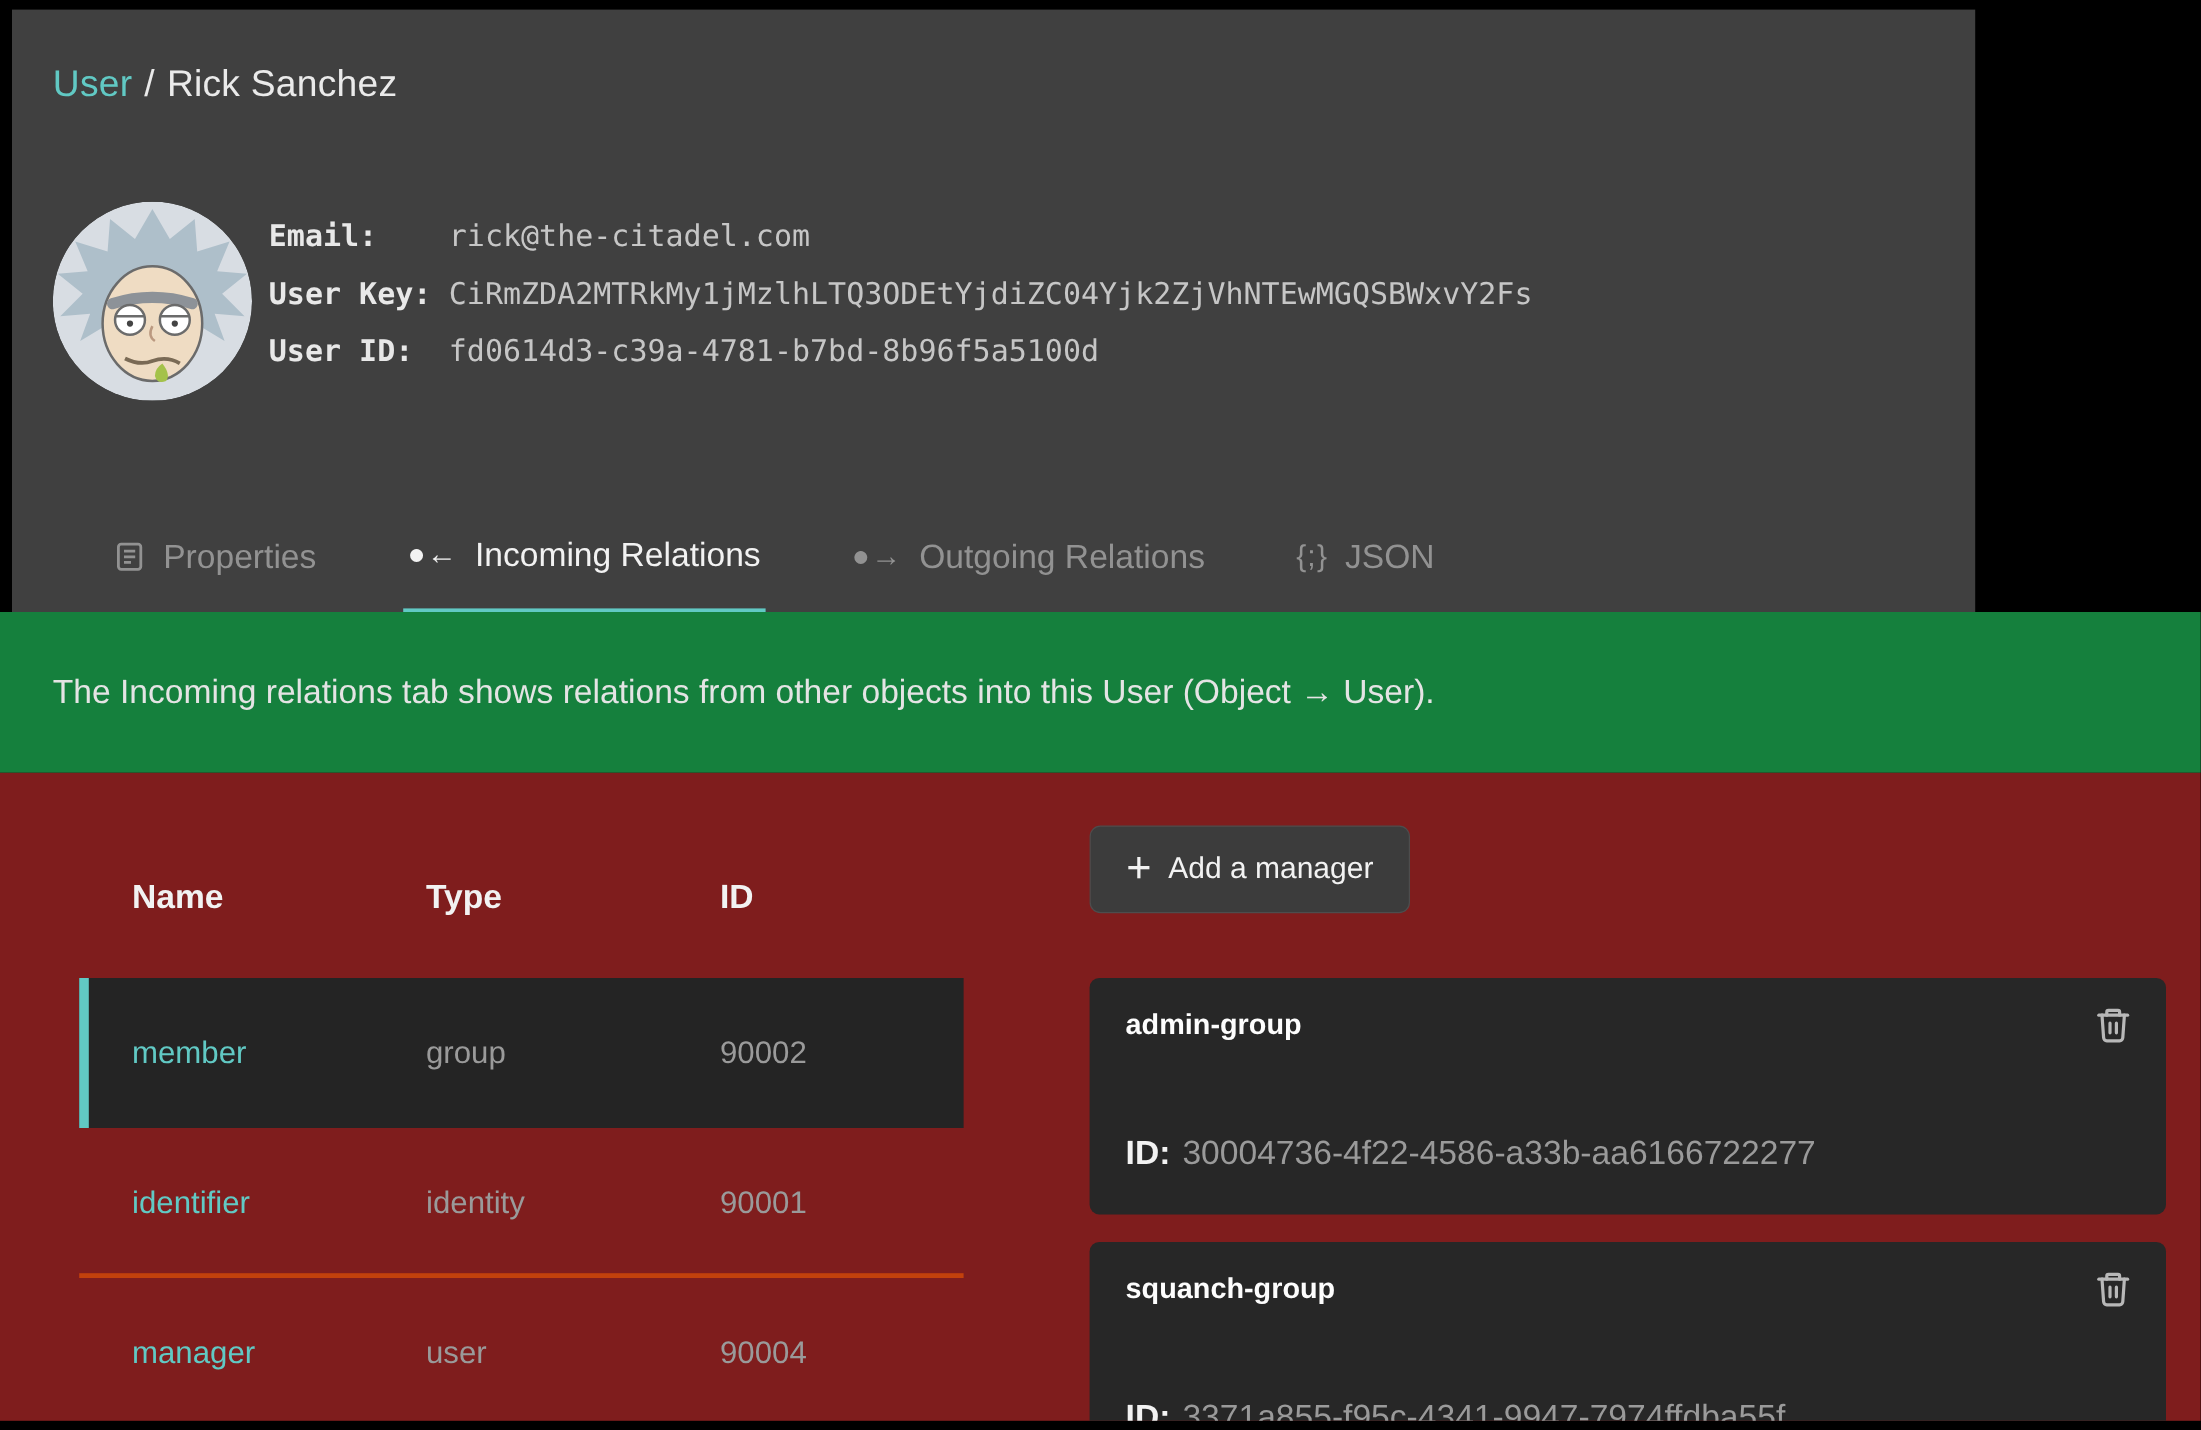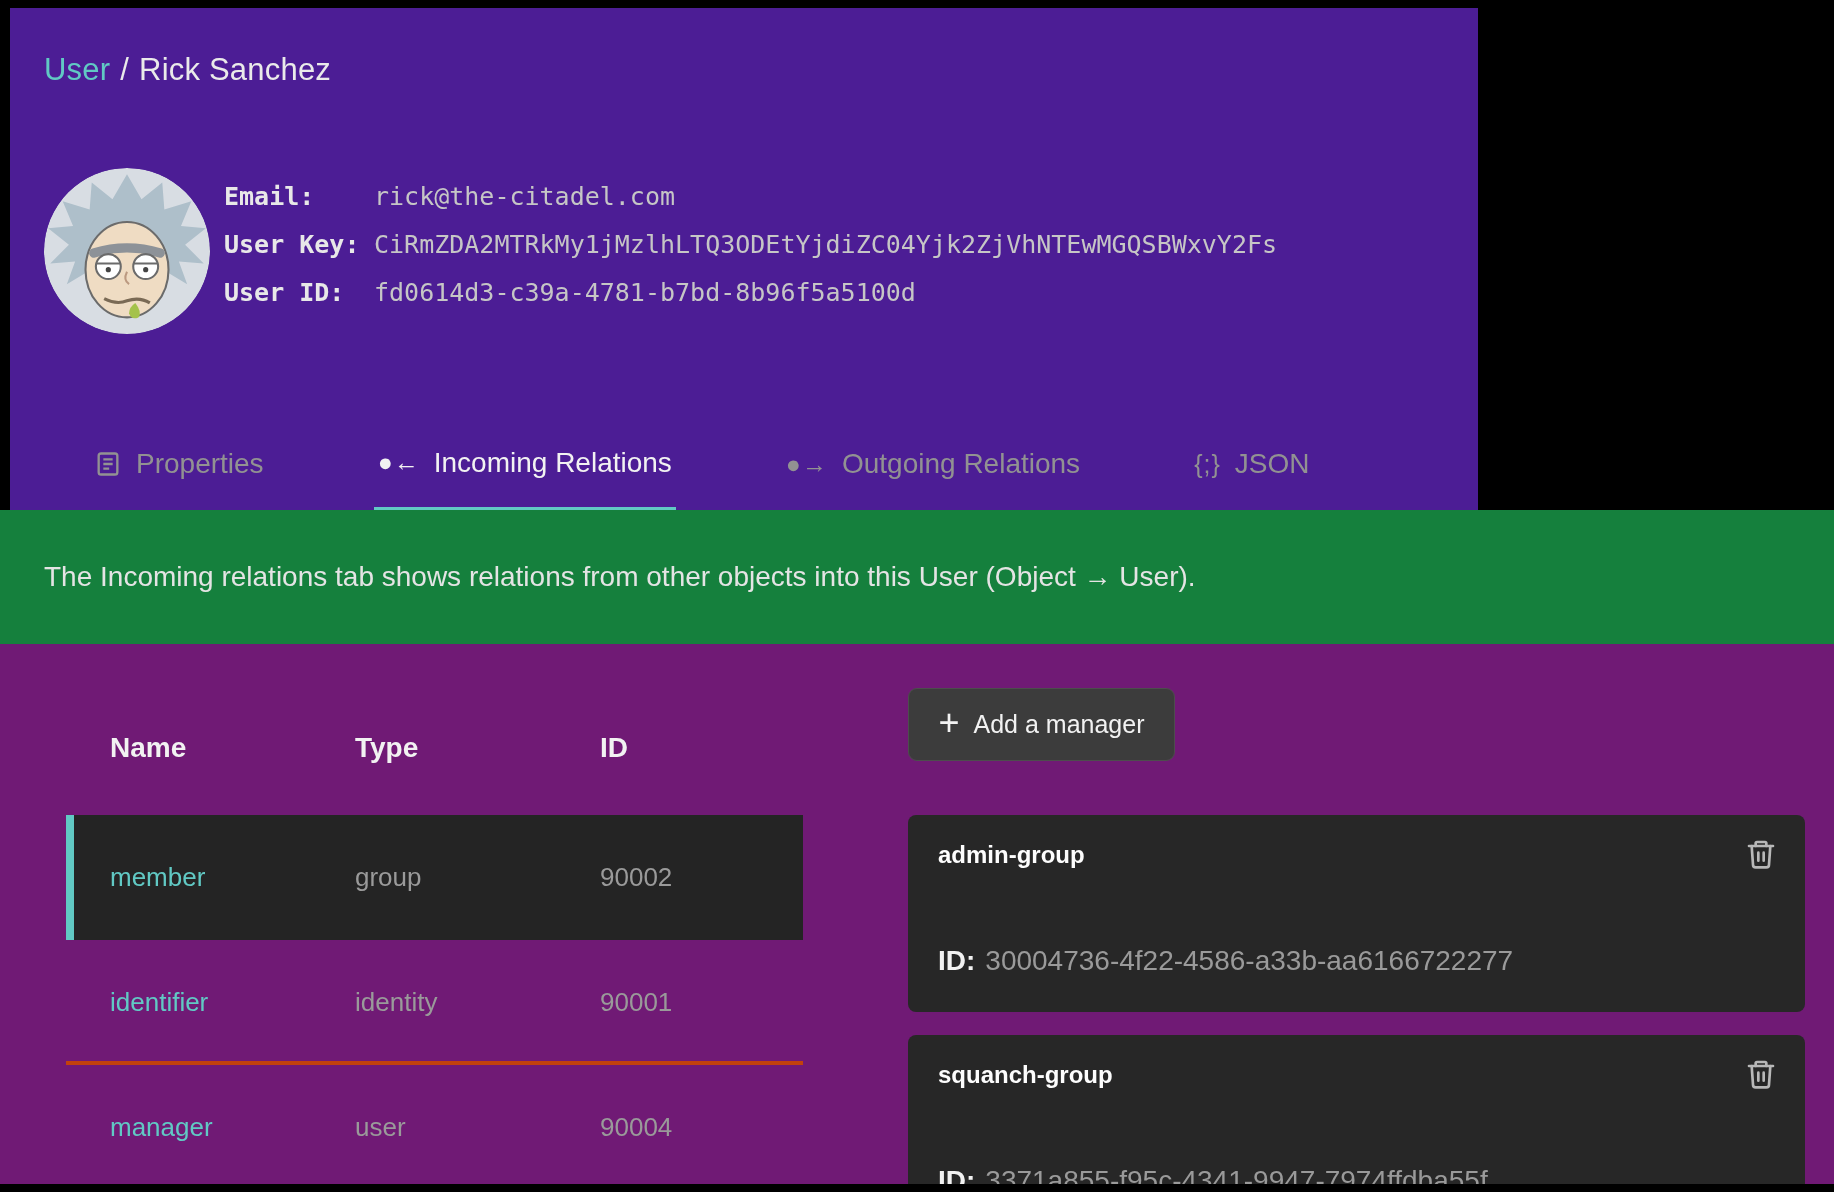--- a/index.html
+++ b/index.html
@@ -8,22 +8,22 @@
     background: #000;
     font-family: "Liberation Sans", sans-serif;
     color: #eaeaea;
     position: relative;
     overflow: hidden;
   }
 
   
   .top-panel {
     position: absolute; left: 10px; top: 8px;
-    width: 1468px; height: 502px;
-    background: #4c1d95;
+    width: 1636px; height: 502px;
+    background: #404040;
   }
   .breadcrumb {
     position: absolute; left: 34px; top: 44px;
     font-size: 31px; letter-spacing: .2px;
   }
   .crumb-root { color: #61c9c4; cursor: pointer; }
   .crumb-sep { color: #eaeaea; margin: 0 10px; }
   .crumb-current { color: #eaeaea; }
 
   .avatar {
@@ -39,21 +39,21 @@
     font-weight: bold; font-size: 25px; color: #e8e8e8;
     width: 150px; flex: 0 0 150px;
   }
   .detail-value {
     font-family: "DejaVu Sans Mono", monospace;
     font-size: 25px; color: #c6c6c6;
   }
 
   .tabs {
     position: absolute; left: 80px; top: 410px; height: 92px;
-    display: flex; gap: 106px;
+    display: flex; gap: 68px;
   }
   .tab {
     display: flex; align-items: center; gap: 14px;
     height: 100%; padding: 0 4px;
     color: #929292; font-size: 28px; cursor: pointer;
   }
   .tab.active { color: #f2f2f2; border-bottom: 3px solid #61c9c4; }
   .tab-glyph { font-size: 25px; letter-spacing: 1px; white-space: nowrap; }
   .tab-icon-svg { display: inline-flex; }
 
@@ -64,21 +64,21 @@
     background: #15803d;
     display: flex; align-items: center;
     padding-left: 44px;
     font-size: 28px; color: #e4e4e4;
   }
 
   
   .lower-panel {
     position: absolute; left: 0; top: 644px;
     width: 1834px; height: 540px;
-    background: #701a75;
+    background: #7f1d1d;
     overflow: hidden;
   }
 
   .table-headers { position: absolute; top: 88px; left: 0; width: 810px; height: 32px; }
   .table-headers span {
     position: absolute; font-size: 28px; font-weight: bold; color: #f2f2f2;
   }
   .th-name { left: 110px; }
   .th-type { left: 355px; }
   .th-id   { left: 600px; }

